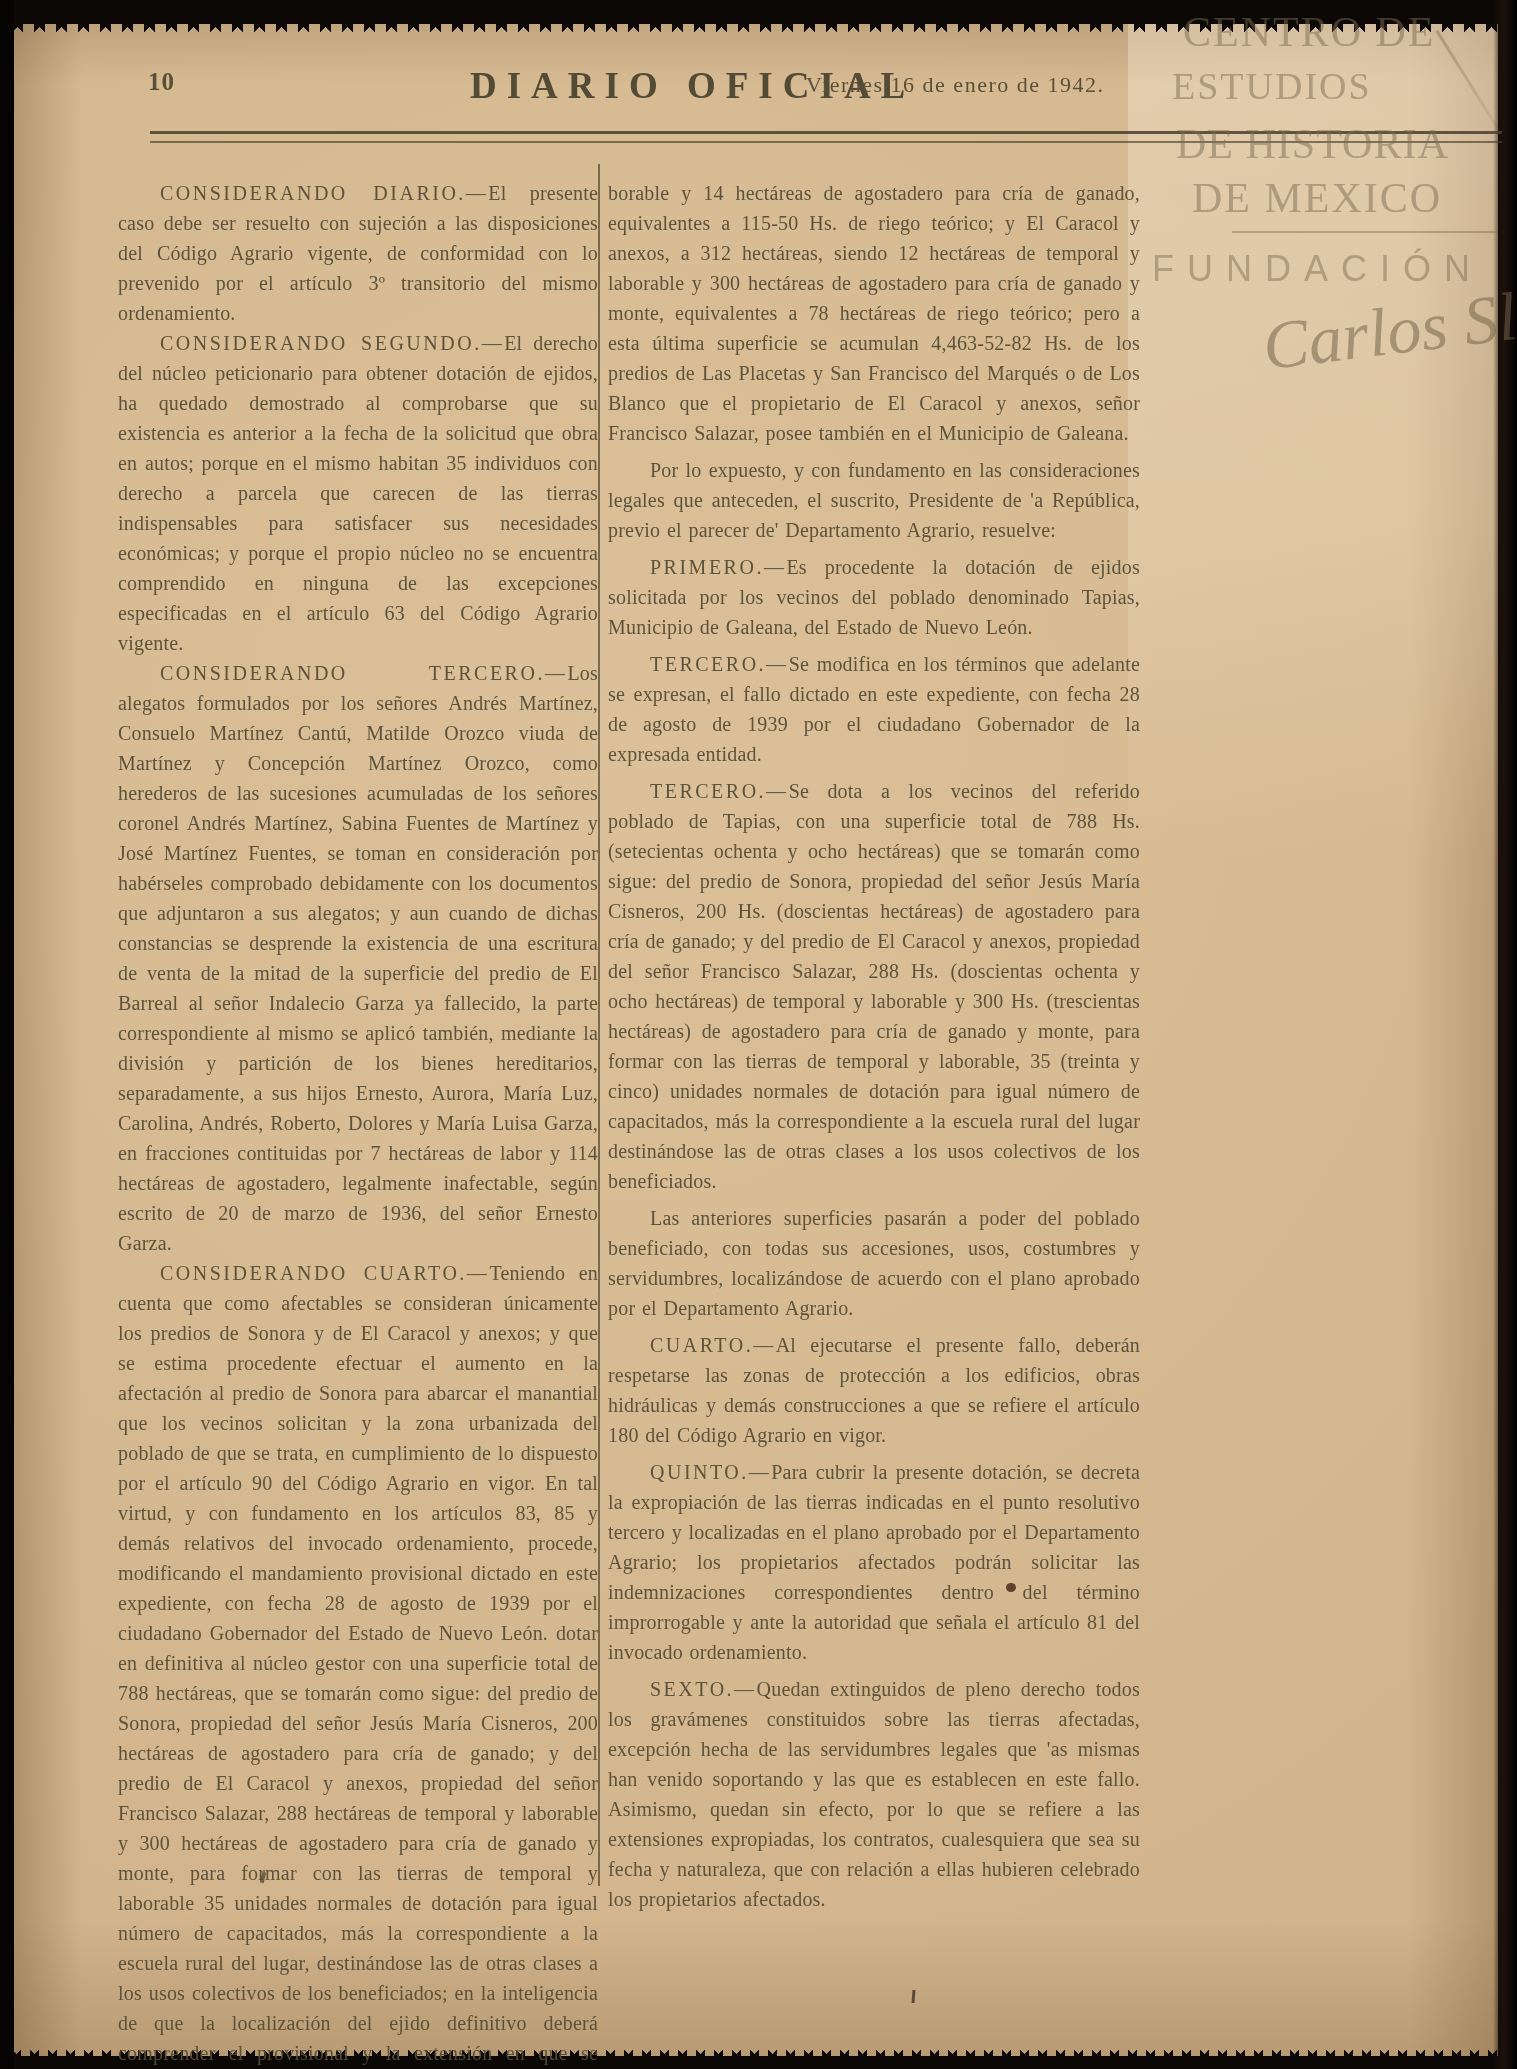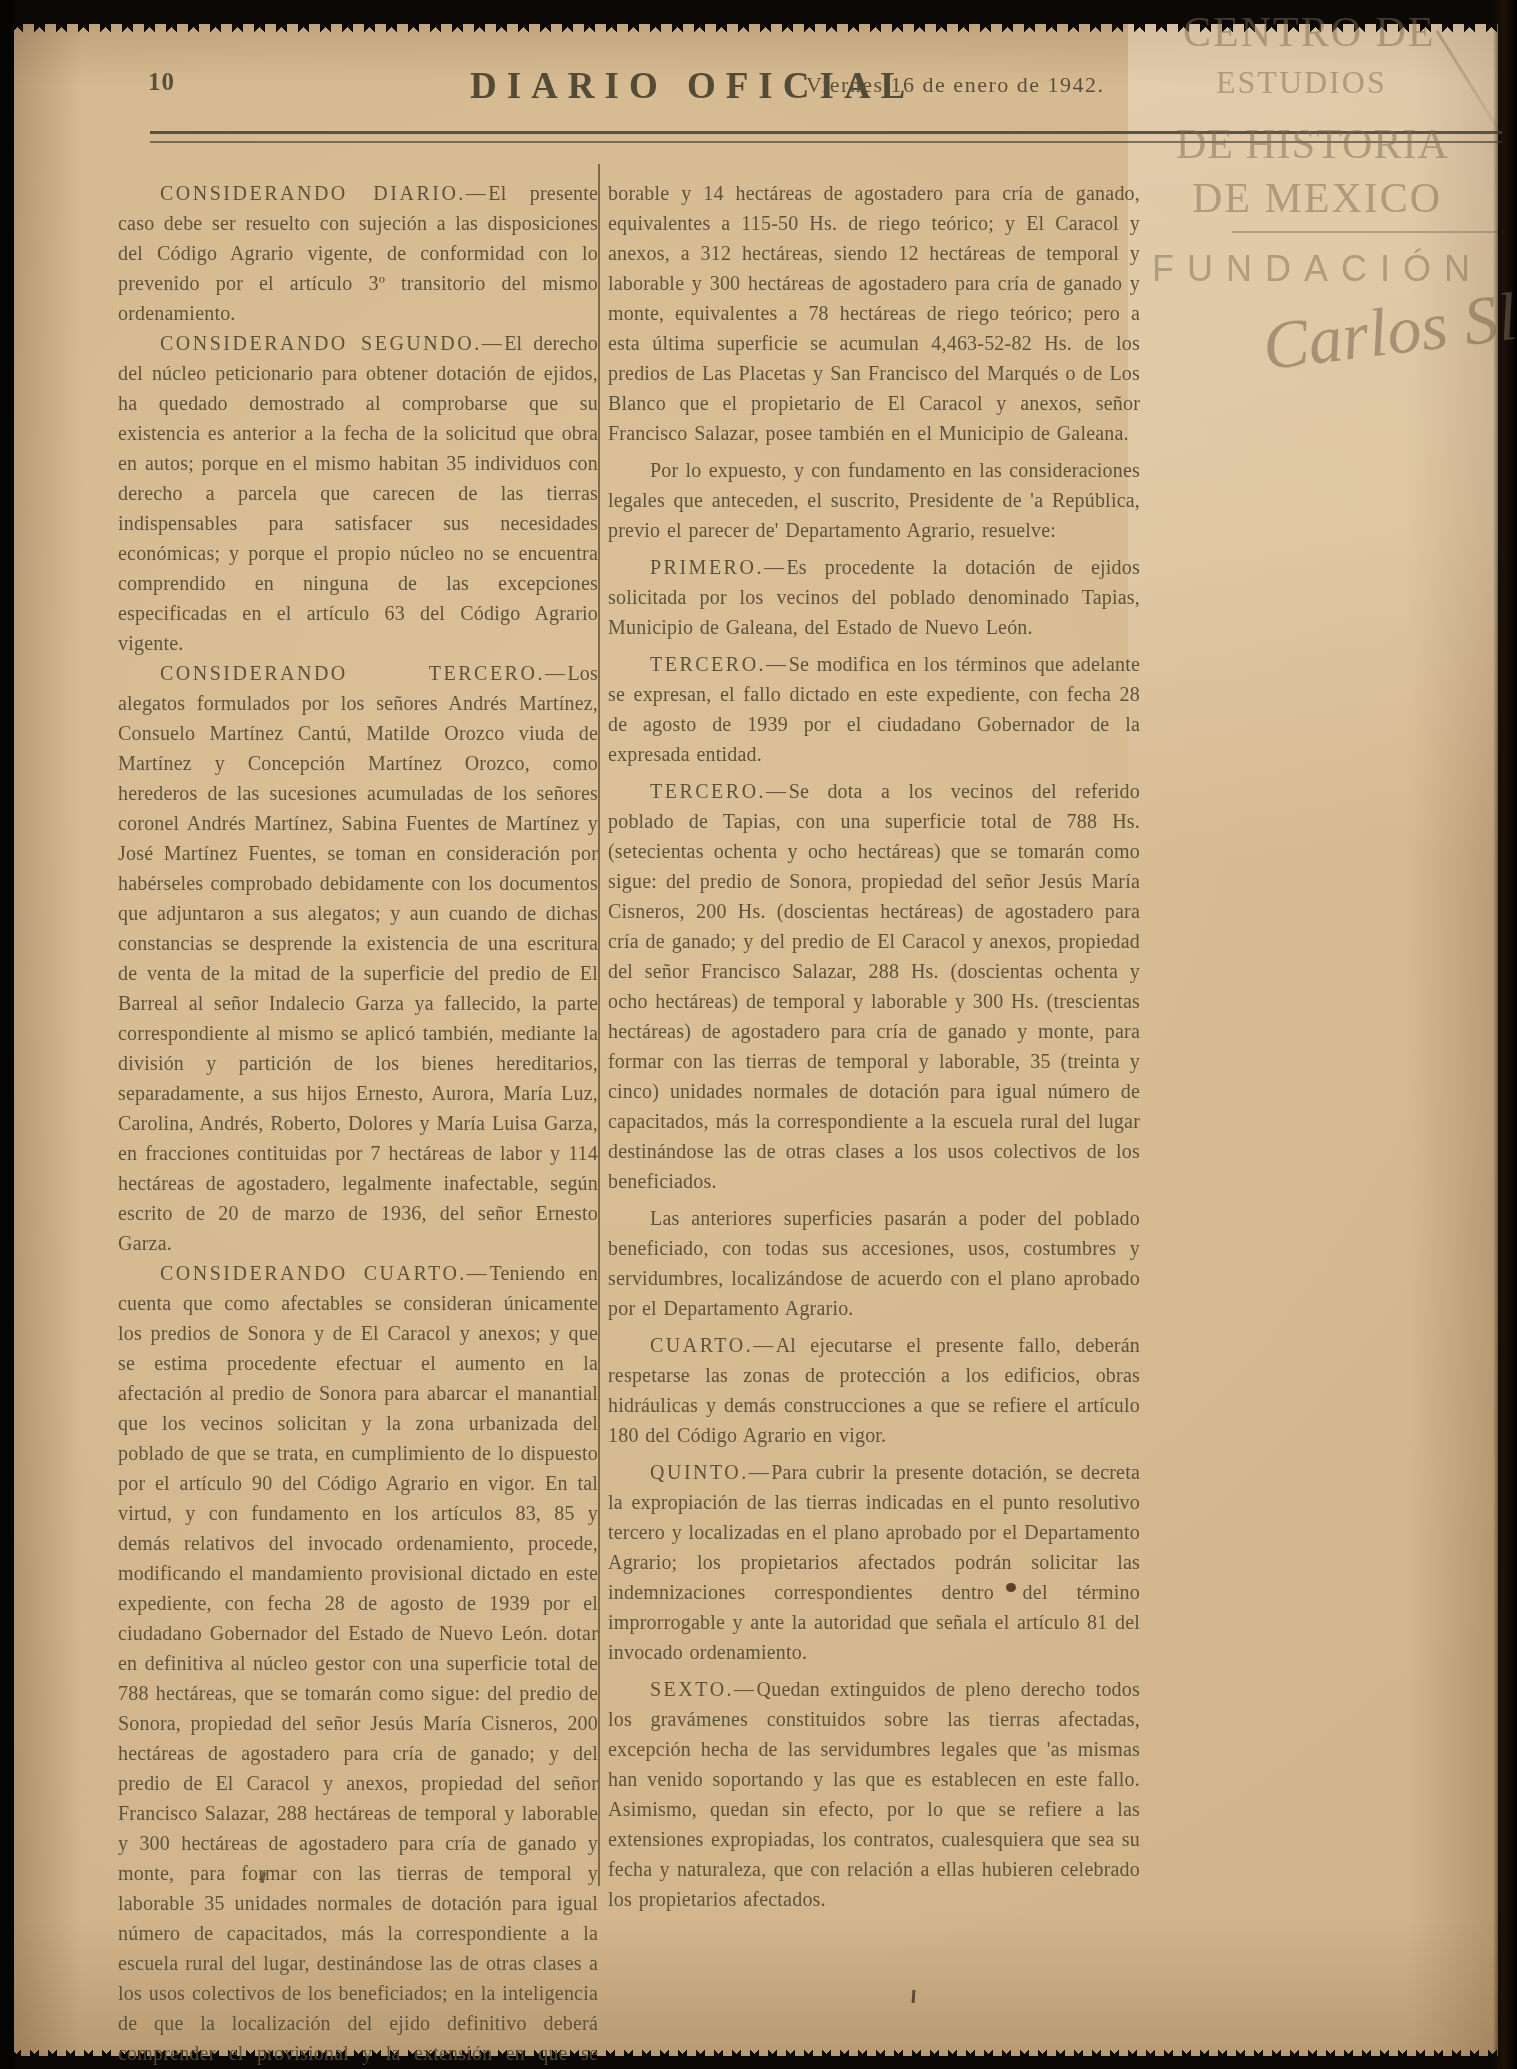--- a/index.html
+++ b/index.html
@@ -48,21 +48,21 @@
   .para{margin:0;text-indent:42px;}
   .para.flush{text-indent:0;}
   .para.gap{margin-top:7px;font-family:Liberation Serif, serif;}
   .lead{letter-spacing:2.5px;}
   .divider{position:absolute;left:598px;top:164px;width:2px;height:1722px;
         background:rgba(96,85,60,.8);}
   
   .wm{position:absolute;color:rgba(124,108,82,.5);font-family:"Liberation Serif","DejaVu Serif",serif;
         white-space:nowrap;z-index:5;}
   .wm-l1{left:1183px;top:8px;font-size:42px;letter-spacing:2px;}
-  .wm-l2{left:1216px;top:64px;font-size:32px;letter-spacing:2px;}
+  .wm-l2{left:1172px;top:64px;font-size:38px;letter-spacing:2px;}
   .wm-l3{left:1176px;top:120px;font-size:42px;letter-spacing:1px;}
   .wm-l4{left:1192px;top:174px;font-size:42px;letter-spacing:2px;}
   .wm-rule{position:absolute;left:1232px;top:231px;width:266px;height:2px;
         background:rgba(124,108,82,.45);z-index:5;}
   .wm-fund{left:1152px;top:248px;font-size:36px;letter-spacing:13px;
         font-family:"Liberation Sans","DejaVu Sans",sans-serif;color:rgba(124,108,82,.48);}
   .wm-sign{left:1262px;top:288px;font-size:68px;font-style:italic;
         transform:rotate(-7deg);color:rgba(116,100,74,.55);}
   
   .spot1{position:absolute;left:1006px;top:1583px;width:10px;height:9px;border-radius:50%;

